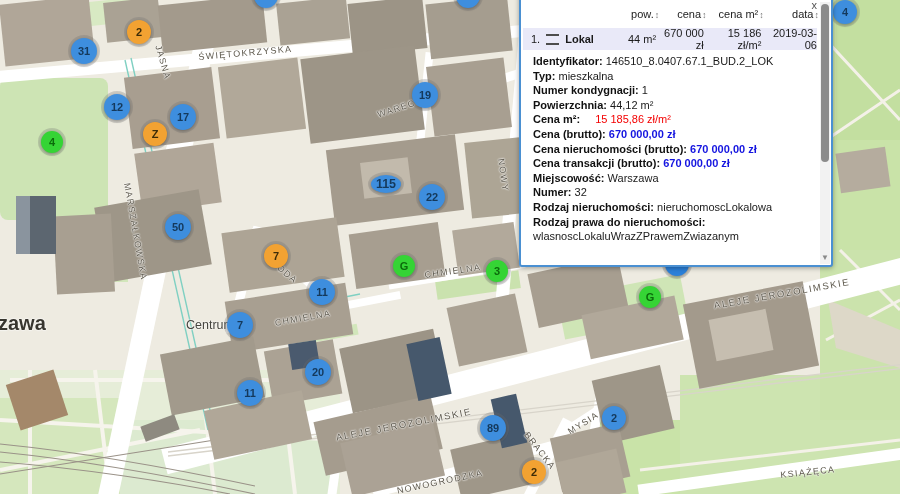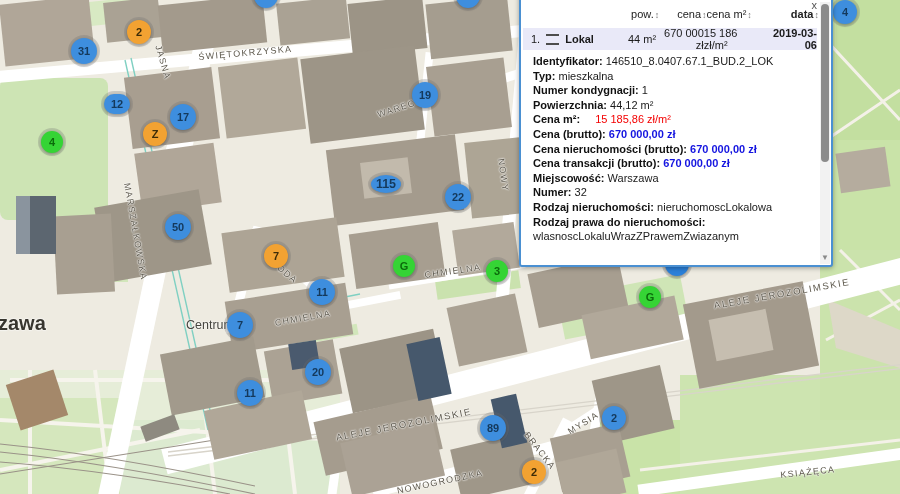--- a/index.html
+++ b/index.html
@@ -39,22 +39,22 @@
   .popup-close{position:absolute;right:14px;top:14px;font-size:11px;color:#555;cursor:pointer;line-height:10px;}
   .pp-scrollbar{position:absolute;right:1px;top:16px;bottom:1px;width:10px;background:#f2f2f2;}
   .pp-thumb{position:absolute;left:1px;top:2px;width:8px;height:158px;background:#8b8b8b;border-radius:4px;cursor:pointer;}
   .pp-down{position:absolute;left:0;bottom:0;width:10px;height:12px;color:#8a8a8a;font-size:8px;text-align:center;line-height:12px;cursor:pointer;}
   .pp-content{position:absolute;left:0;top:18px;right:12px;bottom:0;overflow:hidden;}
   .pp-headrow,.pp-row{display:flex;align-items:center;padding-left:14px;}
   .pp-headrow{height:20px;color:#222;}
   .col-name{width:74px;display:flex;align-items:center;gap:4px;}
   .col-pow{width:52px;text-align:right;}
   .col-cena{width:48px;text-align:right;}
-  .col-cenam2{width:58px;}
-  .col-data{width:56px;text-align:right;font-weight:bold;}
+  .col-cenam2{width:58px;text-align:right;}
+  .col-data{width:56px;text-align:right;}
   .sort{color:#777;font-size:9px;margin-left:1px;}
   .pp-row{height:22px;background:#e9e9f8;margin:4px 2px 2px 2px;padding-left:8px;}
   .row-name{font-weight:bold;}
   .list-icon{display:inline-block;width:13px;height:7px;border-top:2px solid #4c4c4c;border-bottom:2px solid #4c4c4c;margin:0 2px;}
   .pp-details{margin:4px 12px 0 12px;line-height:14.6px;font-size:11px;}
   .pp-details b{color:#111;}
   .v-red{color:#f40000;font-weight:normal;margin-left:12px;}
   .v-blue{color:#1414e0;font-weight:bold;}
 </style>
 </head>
@@ -189,28 +189,28 @@
     <span class="place-label city" style="left:-2px;top:312px;">zawa</span>
     <span class="place-label district" style="left:186px;top:318px;">Centrum</span>
   </div>
 
   <div class="layer">
     <div class="marker m-blue-sel" style="left:665px;top:252px;width:24px;height:24px;"></div>
     <div class="marker m-blue" style="left:71px;top:38px;width:26px;height:26px;">31</div>
     <div class="marker m-orange" style="left:127px;top:20px;width:24px;height:24px;">2</div>
     <div class="marker m-blue" style="left:254px;top:-16px;width:24px;height:24px;"></div>
     <div class="marker m-blue" style="left:456px;top:-16px;width:24px;height:24px;"></div>
-    <div class="marker m-blue" style="left:104px;top:94px;width:26px;height:20px;border-radius:11px;">12</div>
+    <div class="marker m-blue" style="left:104px;top:94px;width:26px;height:26px;">12</div>
     <div class="marker m-blue" style="left:170px;top:104px;width:26px;height:26px;">17</div>
     <div class="marker m-orange" style="left:143px;top:122px;width:24px;height:24px;">Z</div>
     <div class="marker m-green" style="left:41px;top:131px;width:22px;height:22px;">4</div>
     <div class="marker m-blue" style="left:412px;top:82px;width:26px;height:26px;">19</div>
     <div class="marker m-blue" style="left:165px;top:214px;width:26px;height:26px;">50</div>
     <div class="marker m-blue" style="left:371px;top:175px;width:30px;height:18px;font-size:12.5px;">115</div>
-    <div class="marker m-blue" style="left:419px;top:184px;width:26px;height:26px;margin-left:26px;">22</div>
+    <div class="marker m-blue" style="left:419px;top:184px;width:26px;height:26px;">22</div>
     <div class="marker m-orange" style="left:264px;top:244px;width:24px;height:24px;">7</div>
     <div class="marker m-green" style="left:393px;top:255px;width:22px;height:22px;">G</div>
     <div class="marker m-green" style="left:486px;top:260px;width:22px;height:22px;">3</div>
     <div class="marker m-blue" style="left:309px;top:279px;width:26px;height:26px;">11</div>
     <div class="marker m-blue" style="left:227px;top:312px;width:26px;height:26px;">7</div>
     <div class="marker m-blue" style="left:305px;top:359px;width:26px;height:26px;">20</div>
     <div class="marker m-blue" style="left:237px;top:380px;width:26px;height:26px;">11</div>
     <div class="marker m-blue" style="left:480px;top:415px;width:26px;height:26px;">89</div>
     <div class="marker m-orange" style="left:522px;top:460px;width:24px;height:24px;">2</div>
     <div class="marker m-blue" style="left:602px;top:406px;width:24px;height:24px;">2</div>

